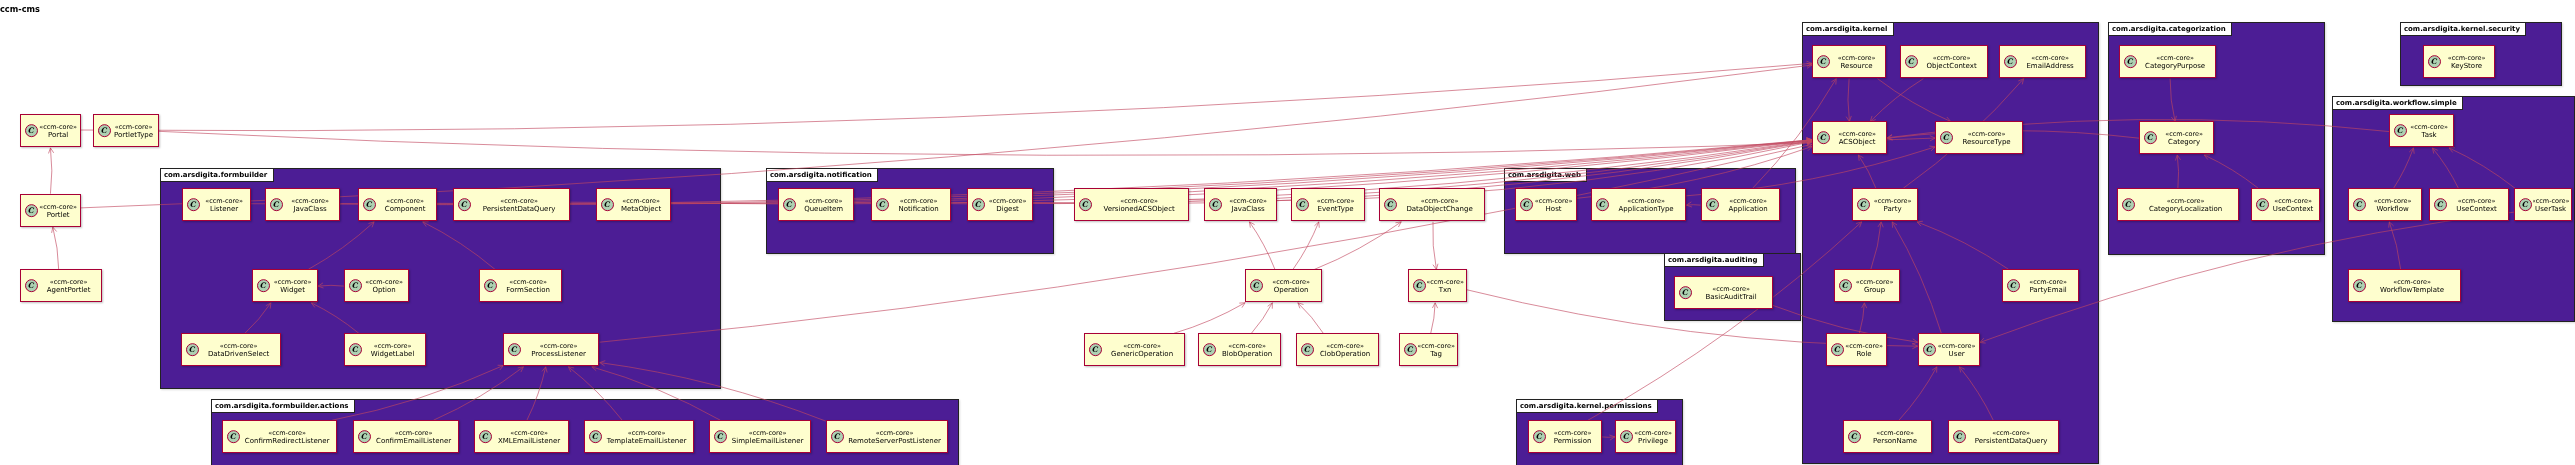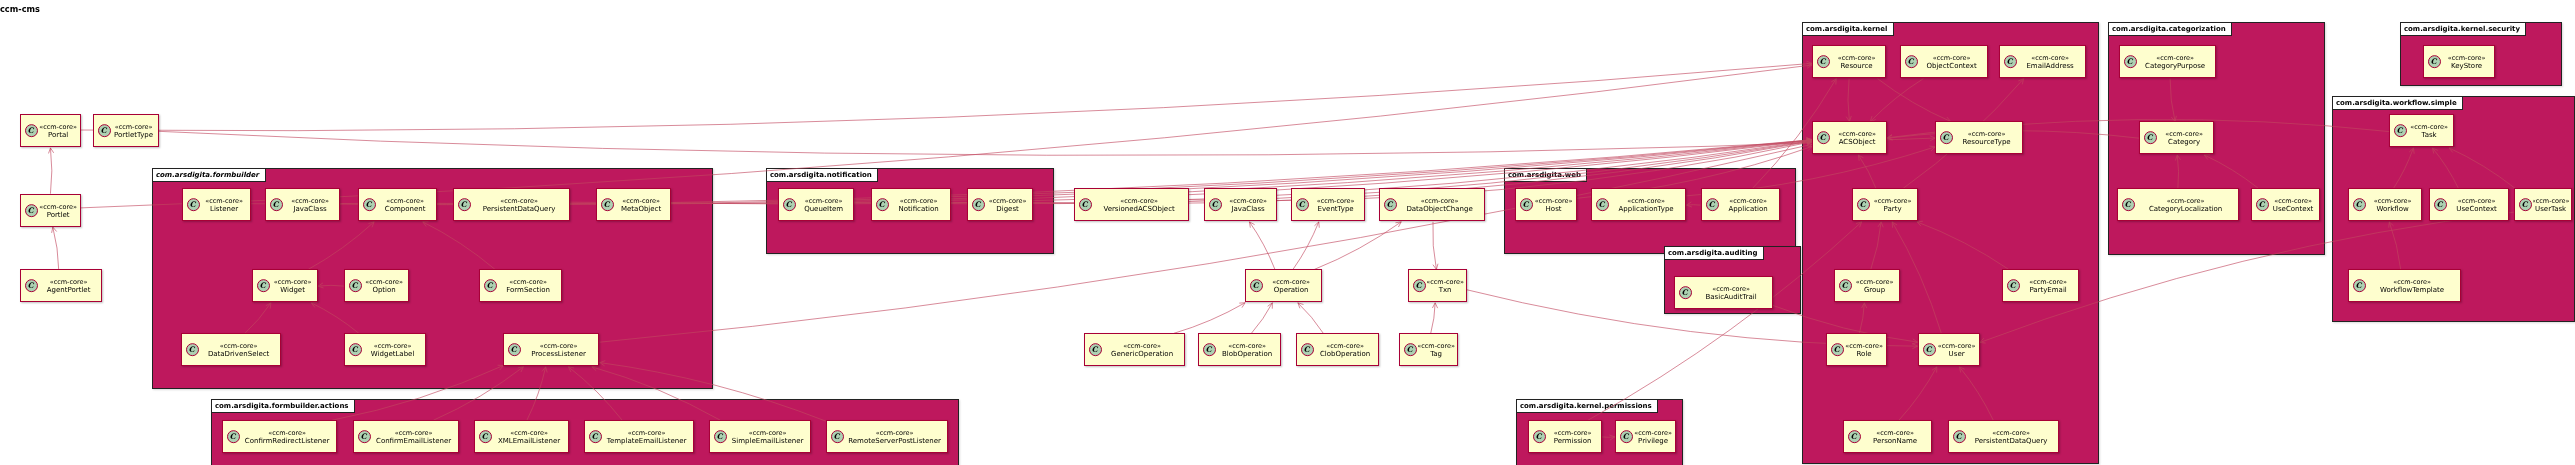--- a/index.html
+++ b/index.html
@@ -1,21 +1,21 @@
 <!DOCTYPE html>
 <html style="font-size:9.4px"><head>
 <meta charset="utf-8">
 <style>
   html,body{margin:0;padding:0;background:#ffffff;}
   body{width:2576px;height:466px;overflow:hidden;
        font-family:"DejaVu Sans","Liberation Sans",sans-serif;color:#000;}
   #diagram{position:relative;width:2576px;height:466px;}
   .title{position:absolute;top:3.5px;left:0;width:100%;text-align:left;
          font-size:8.2px;font-weight:bold;z-index:4;}
-  .pkg{position:absolute;border:0.6px solid #222;background:#be185d;
+  .pkg{position:absolute;border:0.6px solid #222;background:#4c1d95;
        box-shadow:1.2px 1.2px 1.8px rgba(0,0,0,0.15);z-index:1;}
   .pkg-label{position:absolute;top:0;left:0;padding:1.8px 5.3px 1.8px 2.9px;
        font-weight:bold;font-size:7px;white-space:nowrap;background:#ffffff;
        border-right:0.6px solid #222;border-bottom:0.6px solid #222;}
   .edges{position:absolute;left:0;top:0;z-index:2;pointer-events:none;}
   .edge{fill:none;stroke:#C2485F;stroke-width:1.2;opacity:0.9;}
   .cls{position:absolute;height:33px;background:#FEFECE;border:0.6px solid #A80036;
        box-shadow:1.2px 1.2px 1.8px rgba(0,0,0,0.25);display:flex;align-items:center;
        z-index:3;box-sizing:border-box;}
   .spot{position:absolute;left:3.5px;top:50%;transform:translateY(-50%);
@@ -26,42 +26,42 @@
   .ctxt{display:flex;flex-direction:column;align-items:center;justify-content:center;
         margin-left:17.6px;width:calc(100% - 20px);overflow:hidden;}
   .stereo{font-size:6.5px;white-space:nowrap;}
   .cname{font-size:7px;white-space:nowrap;}
 </style>
 </head>
 <body>
 
 <div id="diagram">
   <div class="title">ccm-cms</div>
-    <div class="pkg" style="left: 152px; top: 168px; width: 559px; height: 219px; font-style: italic;">
+    <div class="pkg" style="left: 160px; top: 168px; width: 559px; height: 219px;">
       <span class="pkg-label">com.arsdigita.formbuilder</span>
     </div>
     <div class="pkg" style="left: 766px; top: 168px; width: 286px; height: 84px;">
       <span class="pkg-label">com.arsdigita.notification</span>
     </div>
     <div class="pkg" style="left: 1504px; top: 168px; width: 290px; height: 84px;">
       <span class="pkg-label">com.arsdigita.web</span>
     </div>
     <div class="pkg" style="left: 1802px; top: 22px; width: 295px; height: 440px;">
       <span class="pkg-label">com.arsdigita.kernel</span>
     </div>
     <div class="pkg" style="left: 2108px; top: 22px; width: 215px; height: 231px;">
       <span class="pkg-label">com.arsdigita.categorization</span>
     </div>
     <div class="pkg" style="left: 2400px; top: 22px; width: 160px; height: 62px;">
       <span class="pkg-label">com.arsdigita.kernel.security</span>
     </div>
     <div class="pkg" style="left: 2332px; top: 96px; width: 241px; height: 224px;">
       <span class="pkg-label">com.arsdigita.workflow.simple</span>
     </div>
-    <div class="pkg" style="left: 1664px; top: 246px; width: 135px; height: 66px;">
+    <div class="pkg" style="left: 1664px; top: 253px; width: 135px; height: 66px;">
       <span class="pkg-label">com.arsdigita.auditing</span>
     </div>
     <div class="pkg" style="left: 211px; top: 399px; width: 746px; height: 66px;">
       <span class="pkg-label">com.arsdigita.formbuilder.actions</span>
     </div>
     <div class="pkg" style="left: 1516px; top: 399px; width: 165px; height: 66px;">
       <span class="pkg-label">com.arsdigita.kernel.permissions</span>
     </div>
     <div class="cls" style="left: 20px; top: 114px; width: 61px;">
       <span class="spot">C</span>

